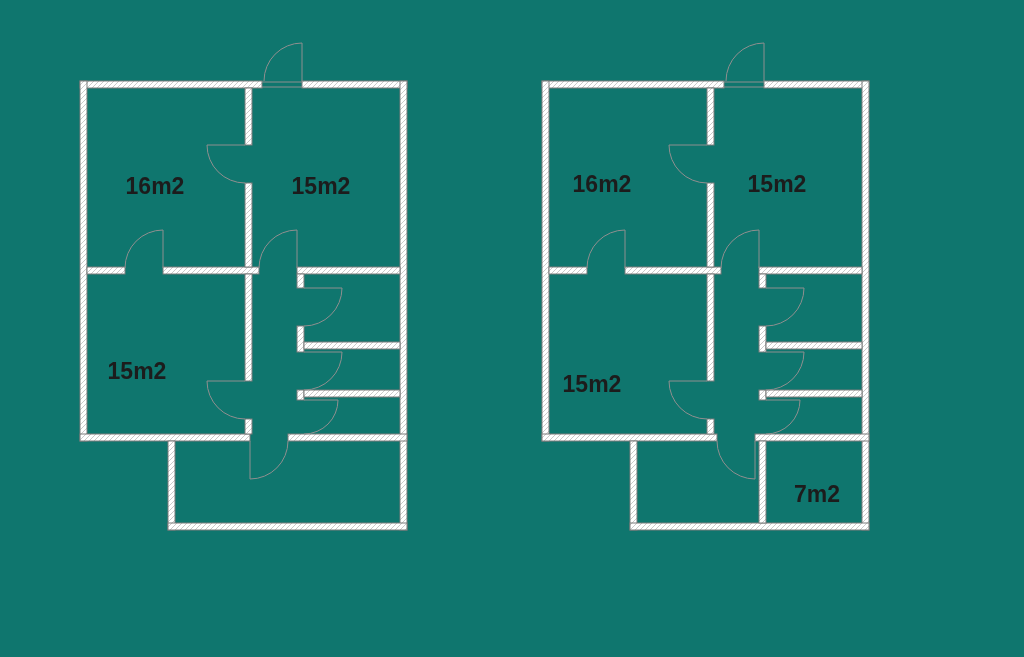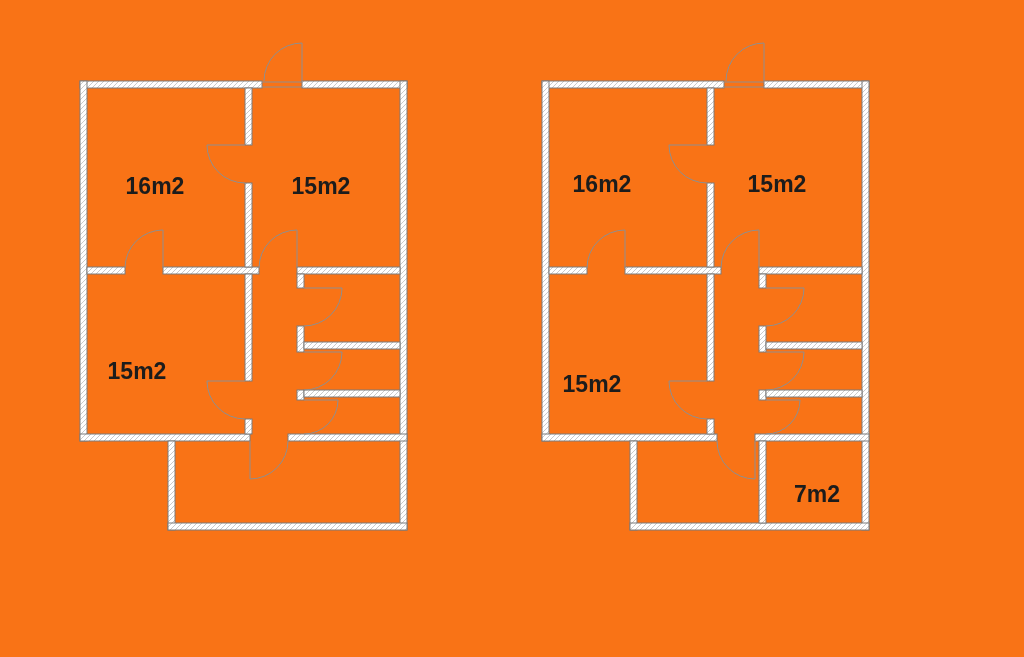--- a/index.html
+++ b/index.html
@@ -4,21 +4,21 @@
 <style>
   html, body {
     margin: 0;
     padding: 0;
     background: #ffffff;
   }
   #stage {
     position: relative;
     width: 1024px;
     height: 657px;
-    background: #f97316;
+    background: #0f766e;
     overflow: hidden;
   }
   svg {
     display: block;
   }
   .room-label {
     font-family: "Liberation Sans", "DejaVu Sans", sans-serif;
     font-weight: bold;
     font-size: 23px;
   }

